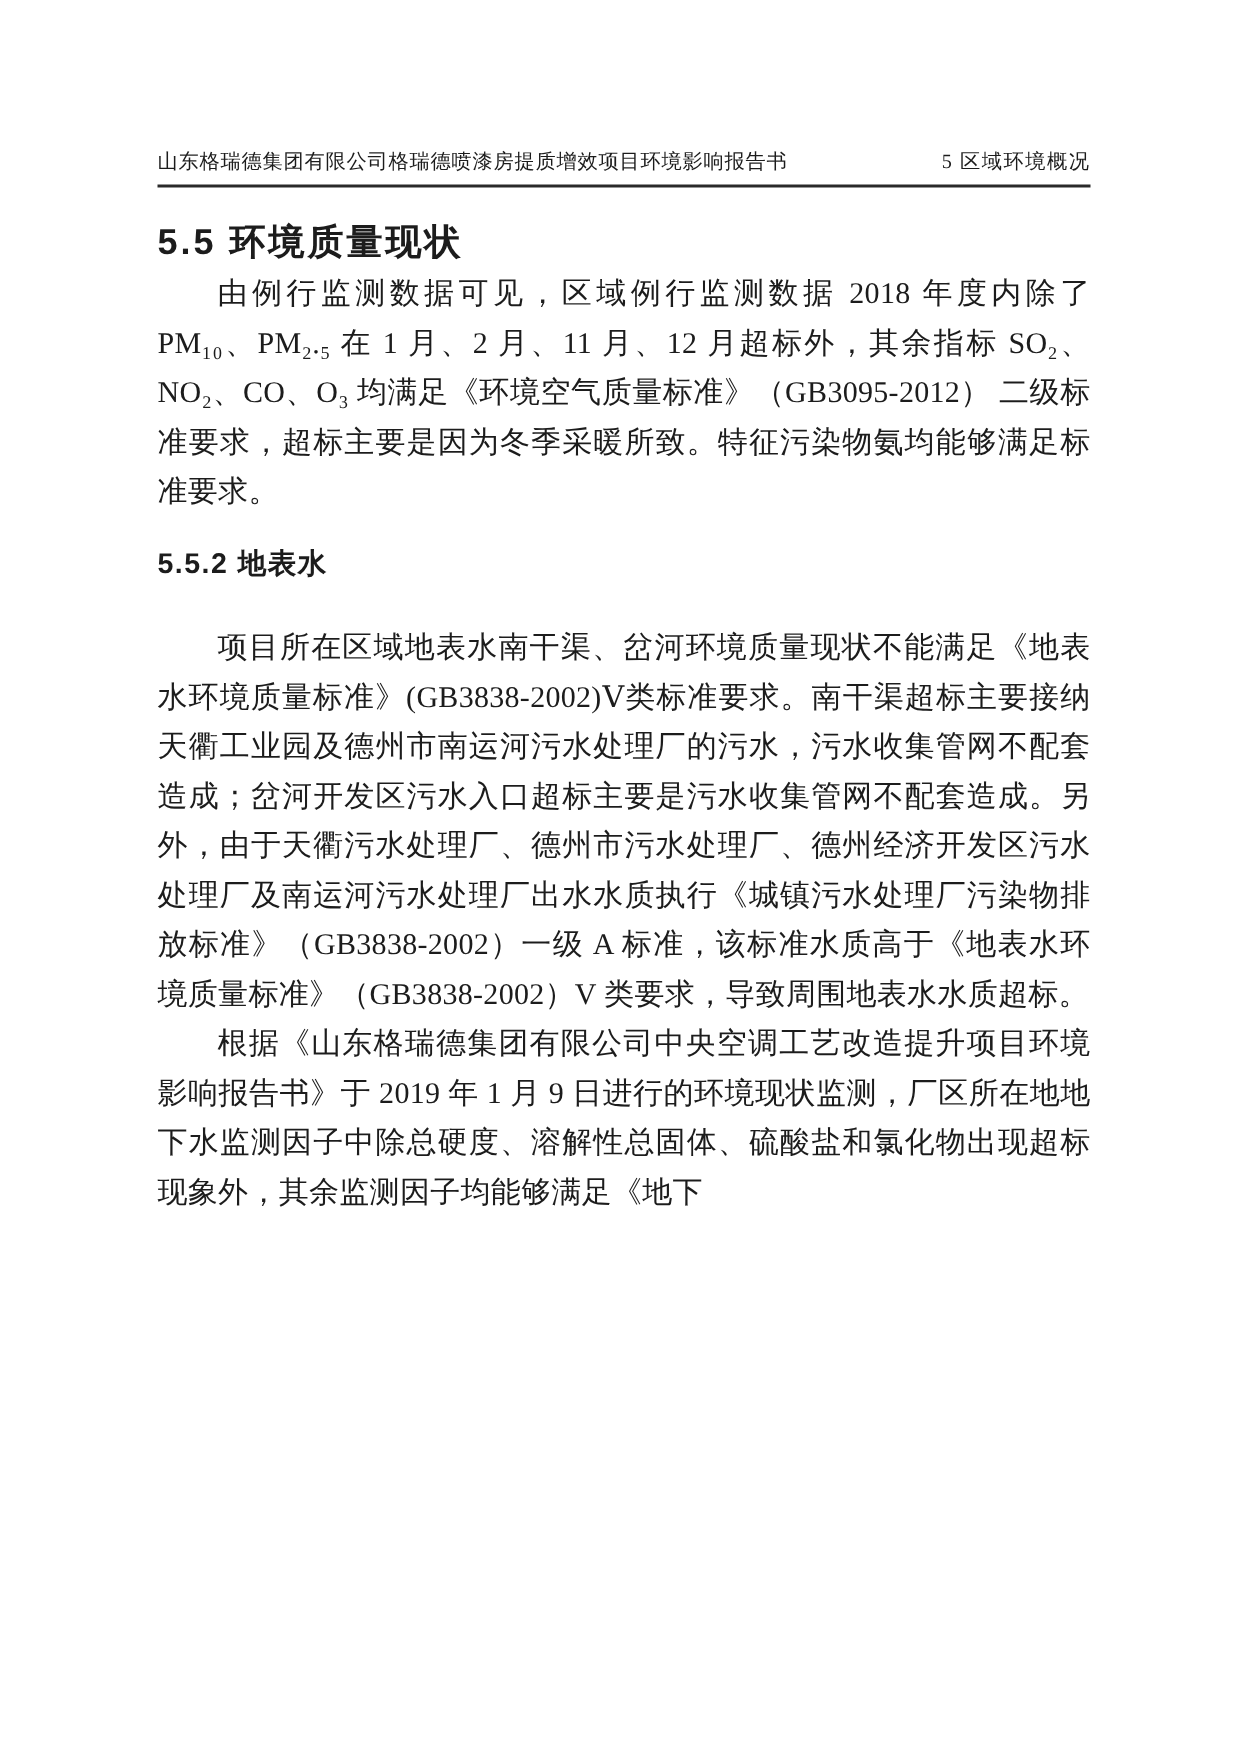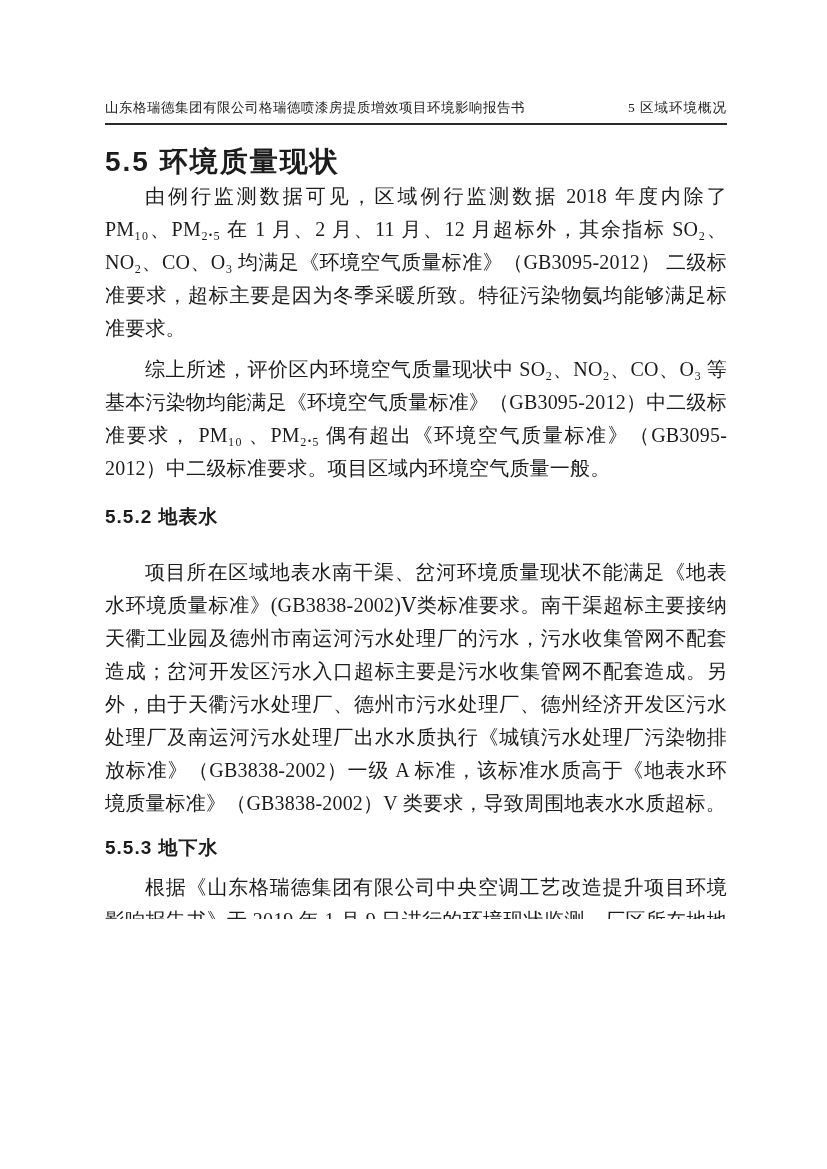--- a/index.html
+++ b/index.html
@@ -36,21 +36,21 @@
     white-space: nowrap;
   }
   .doc-header .hdr-left { letter-spacing: 0.5px; }
   .doc-header .hdr-right { letter-spacing: 1px; margin-top: 43px; }
 
   
   .chapter-title {
     margin-top: 19px;
     font-family: "Liberation Sans", "DejaVu Sans", sans-serif;
     font-weight: bold;
-    font-size: 28px;
+    font-size: 24px;
     line-height: 36px;
     letter-spacing: 2px;
   }
   .section-heading {
     font-family: "Liberation Sans", "DejaVu Sans", sans-serif;
     font-weight: bold;
     font-size: 19px;
     line-height: 30px;
     letter-spacing: 1px;
   }
@@ -100,26 +100,24 @@
   <div class="content">
 
     <div class="doc-header">
       <span class="hdr-left">山东格瑞德集团有限公司格瑞德喷漆房提质增效项目环境影响报告书</span>
       <span class="hdr-right">5 区域环境概况</span>
     </div>
 
     <div class="chapter-title">5.5 环境质量现状</div>
 
     <p class="body-para">由例行监测数据可见，区域例行监测数据 2018 年度内除了 PM₁₀、PM₂.₅ 在 1 月、2 月、11 月、12 月超标外，其余指标 SO₂、NO₂、CO、O₃ 均满足《环境空气质量标准》（GB3095-2012） 二级标准要求，超标主要是因为冬季采暖所致。特征污染物氨均能够满足标准要求。</p>
-    <p class="body-para gap-top">综上所述，评价区内环境空气质量现状中 SO₂、NO₂、CO、O₃ 等基本污染物均能满足《环境空气质量标准》（GB3095-2012）中二级标准要求， PM₁₀ 、PM₂.₅ 偶有超出《环境空气质量标准》（GB3095-2012）中二级标准要求。项目区域内环境空气质量一般。</p>
 
     <div class="section-heading sh-2">5.5.2 地表水</div>
     <p class="body-para">项目所在区域地表水南干渠、岔河环境质量现状不能满足《地表水环境质量标准》(GB3838-2002)Ⅴ类标准要求。南干渠超标主要接纳天衢工业园及德州市南运河污水处理厂的污水，污水收集管网不配套造成；岔河开发区污水入口超标主要是污水收集管网不配套造成。另外，由于天衢污水处理厂、德州市污水处理厂、德州经济开发区污水处理厂及南运河污水处理厂出水水质执行《城镇污水处理厂污染物排放标准》（GB3838-2002）一级 A 标准，该标准水质高于《地表水环境质量标准》（GB3838-2002）V 类要求，导致周围地表水水质超标。</p>
 
-    <div class="section-heading sh-3">5.5.3 地下水</div>
     <p class="body-para">根据《山东格瑞德集团有限公司中央空调工艺改造提升项目环境影响报告书》于 2019 年 1 月 9 日进行的环境现状监测，厂区所在地地下水监测因子中除总硬度、溶解性总固体、硫酸盐和氯化物出现超标现象外，其余监测因子均能够满足《地下</p>
 
   </div>
 
   <div class="doc-footer">
     <span class="page-num">5-12</span>
     <span class="company">德州碧清环保科技有限公司</span>
   </div>
 </div>
 

